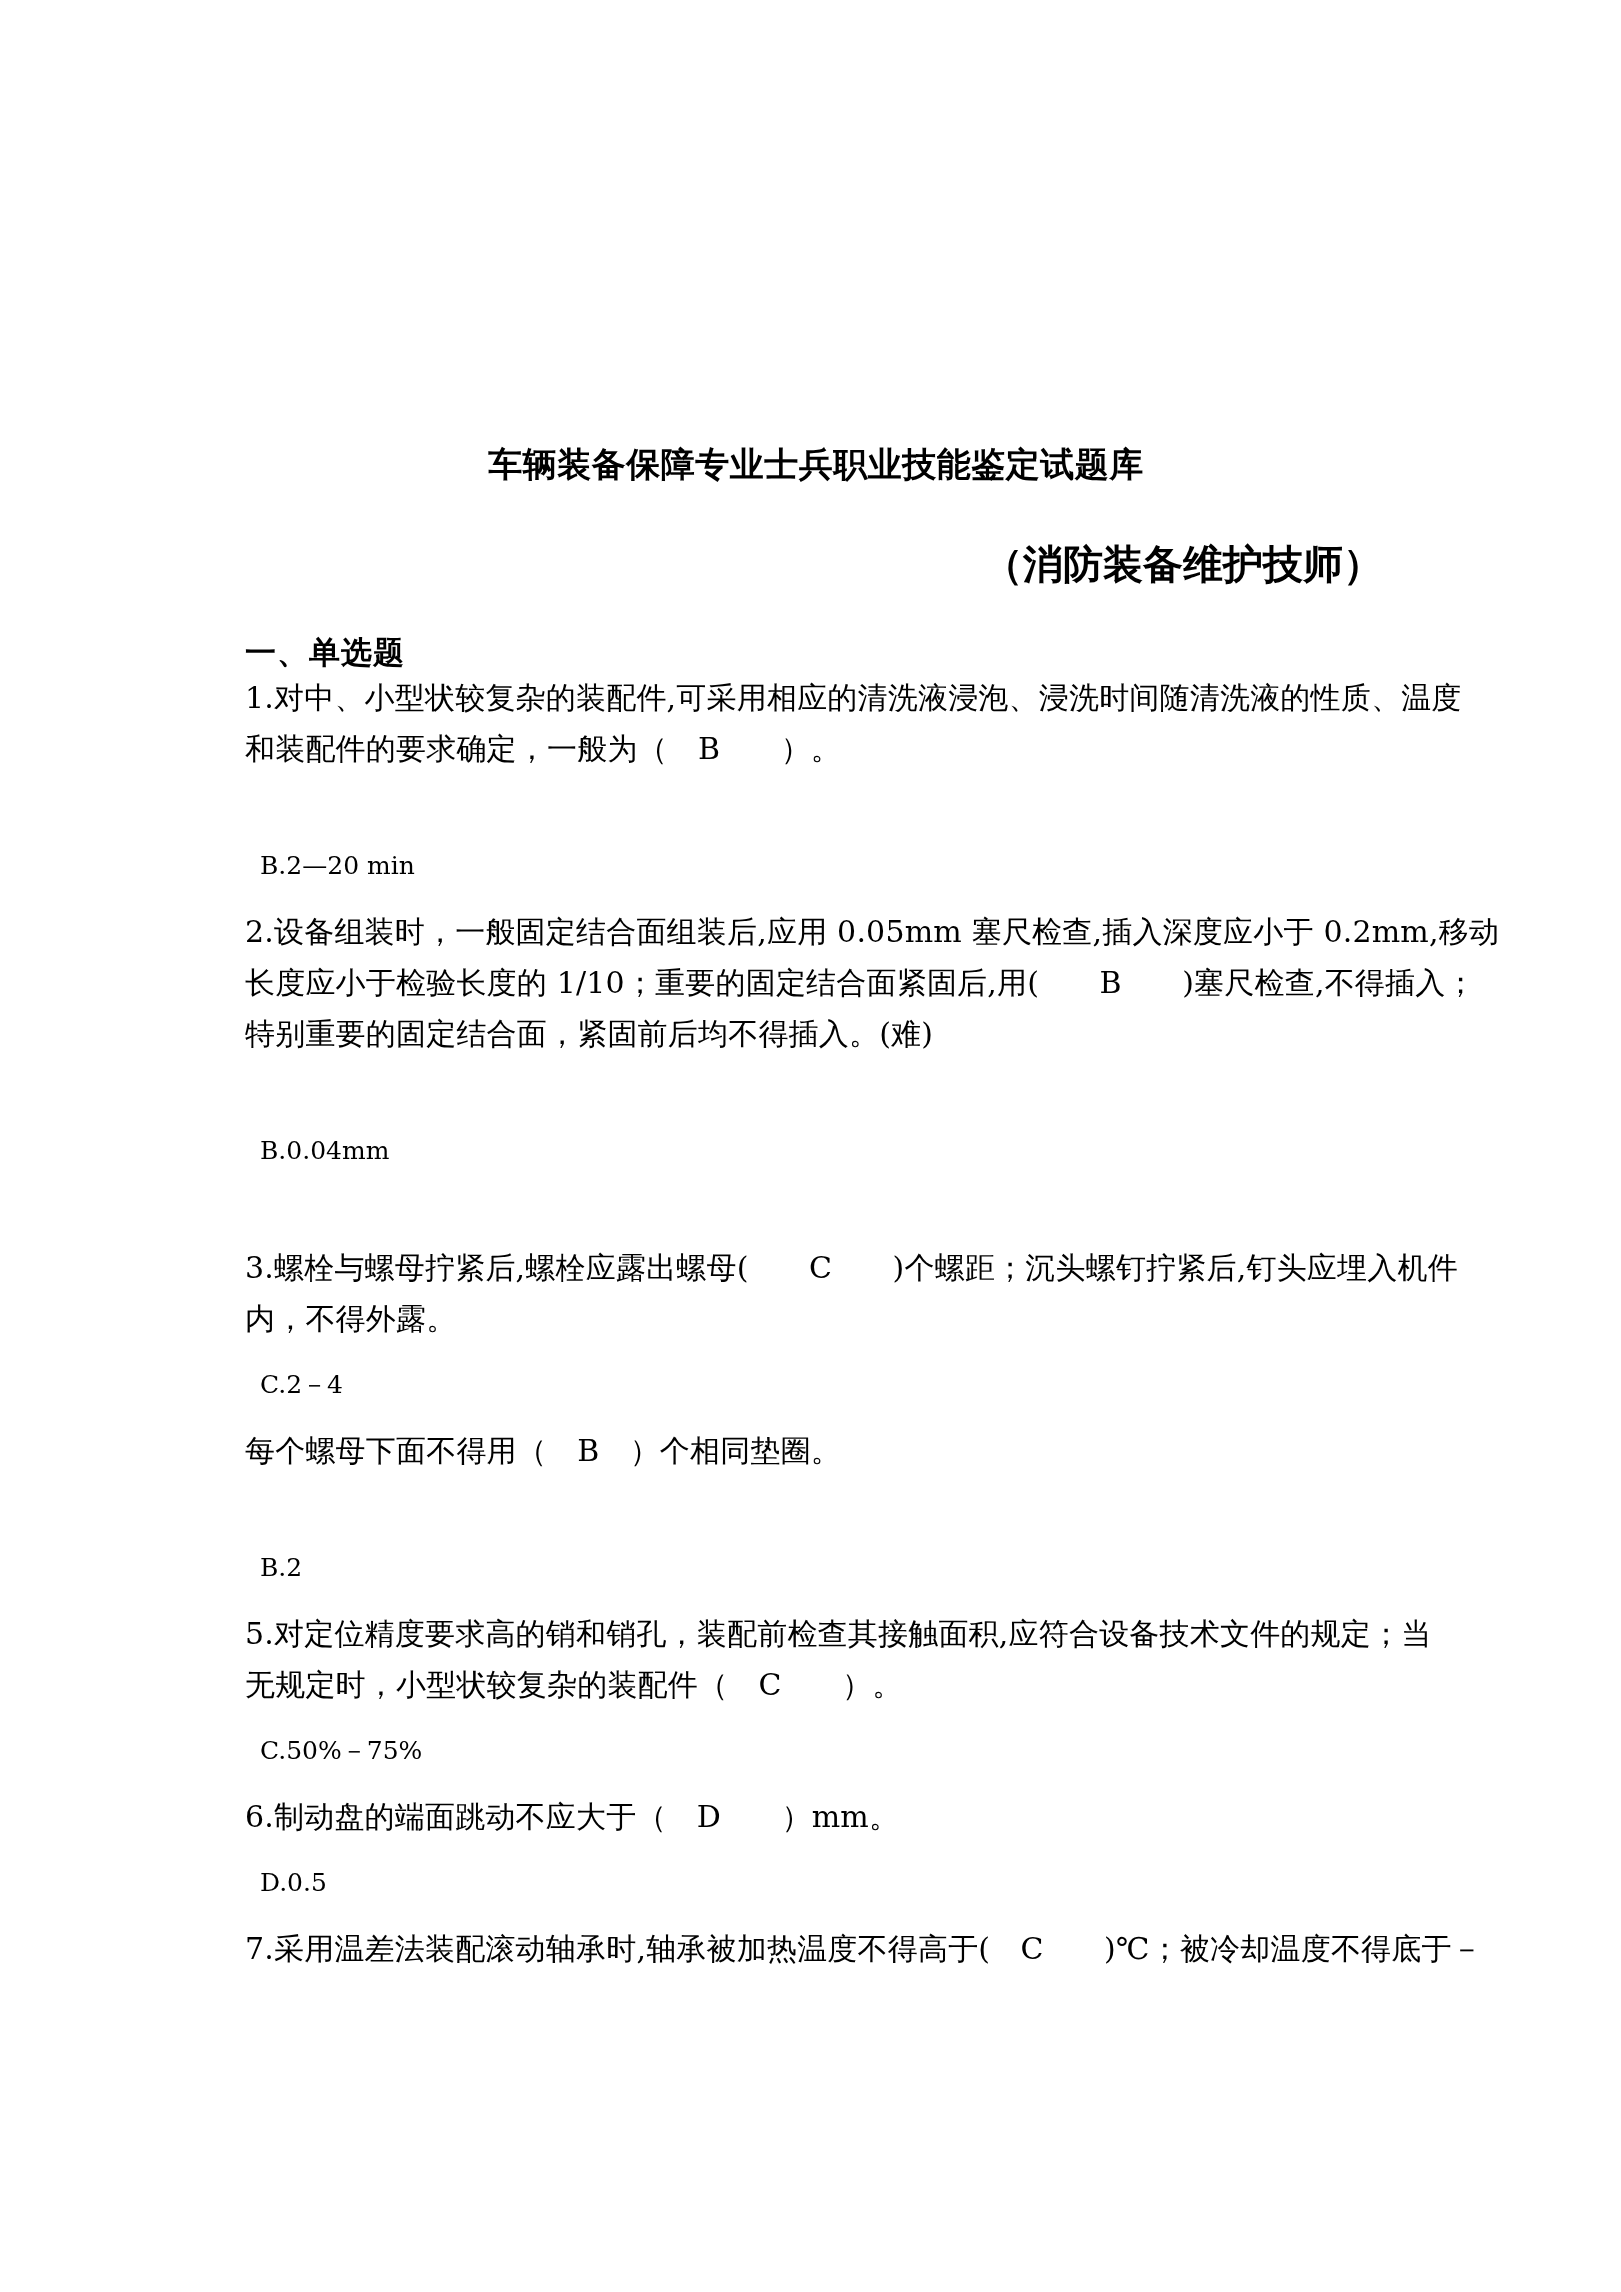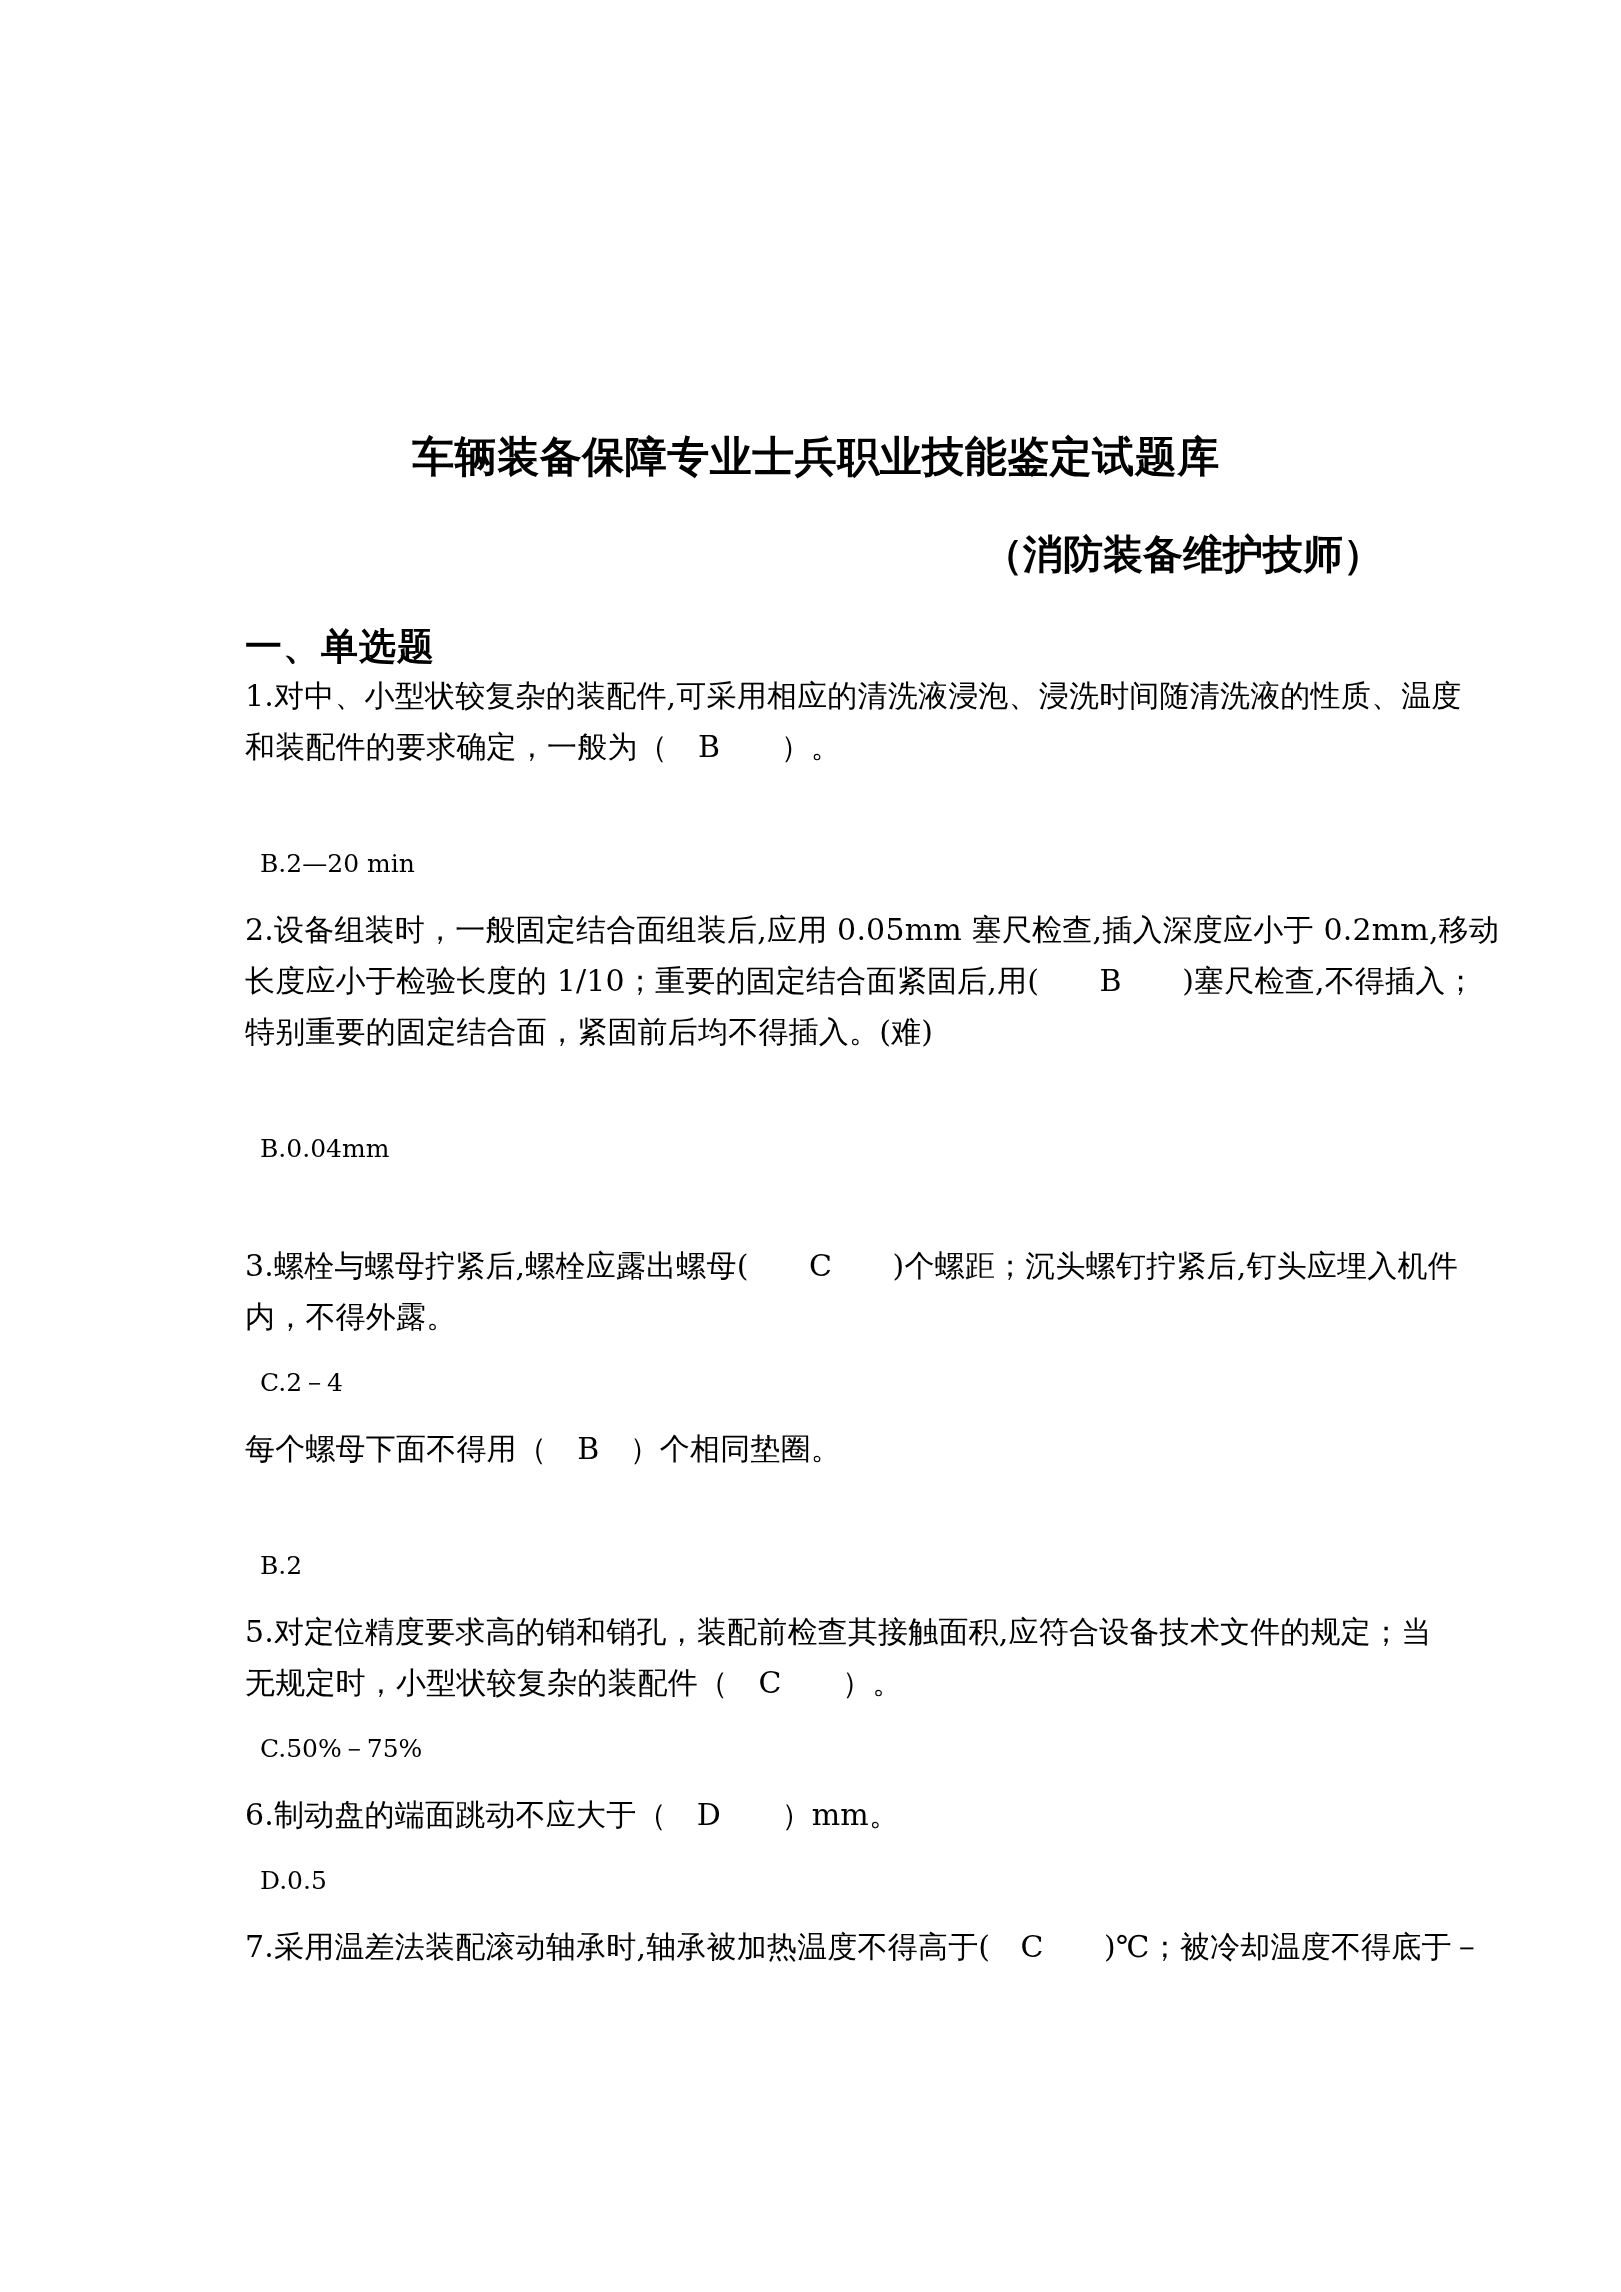--- a/index.html
+++ b/index.html
@@ -23,40 +23,40 @@
   }
   .content {
     position: absolute;
     left: 245px;
     top: 0;
     width: 1142px;
   }
 
   
   .doc-title {
-    font-size: 42px;
+    font-size: 34px;
     font-weight: bold;
     text-align: center;
     letter-spacing: 0.5px;
     line-height: 1.25;
-    margin: 0;
+    margin: 12px;
     padding-top: 431px;
     white-space: nowrap;
   }
   .doc-subtitle {
     font-size: 40px;
     font-weight: bold;
     text-align: right;
     line-height: 1.25;
     margin: 4px;
     padding-top: 41px;
     white-space: nowrap;
   }
   .section-heading {
-    font-size: 37px;
+    font-size: 31px;
     font-weight: bold;
     margin: 0;
     padding-top: 39px;
     line-height: 1.3;
     letter-spacing: 1px;
   }
 
   
   .q-block {
     font-size: 30px;

